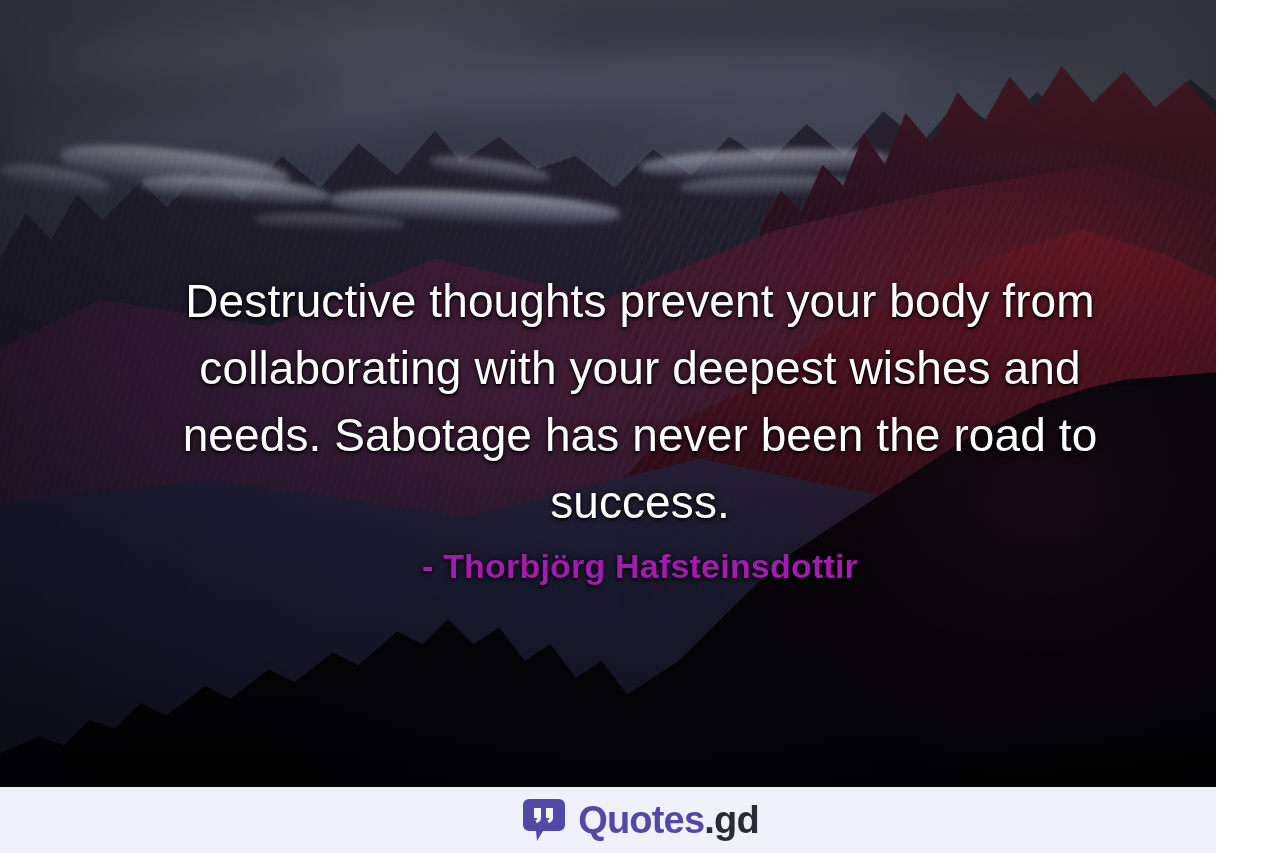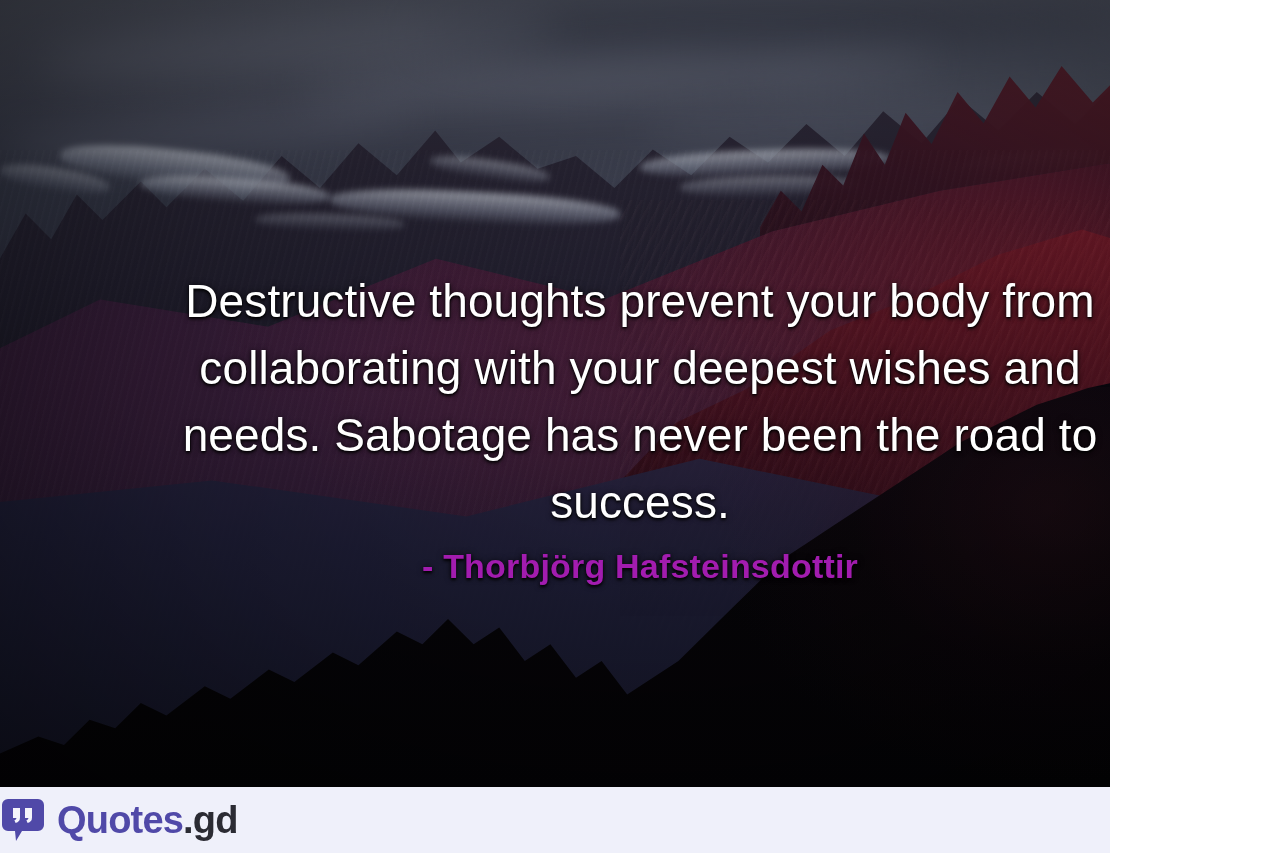--- a/index.html
+++ b/index.html
@@ -9,21 +9,21 @@
   }
   body {
     width: 1280px;
     height: 853px;
     overflow: hidden;
     font-family: "Liberation Sans", sans-serif;
   }
 
   #quote-card {
     position: relative;
-    width: 1110px;
+    width: 1216px;
     height: 853px;
     overflow: hidden;
     background: #f0f0fa;
   }
 
   
   #photo {
     position: absolute;
     left: 0;
     top: 0;
@@ -274,20 +274,21 @@
   
   #footer-bar {
     position: absolute;
     left: 0;
     top: 787px;
     width: 1280px;
     height: 66px;
     background: #eff0fa;
     display: flex;
     align-items: center;
+    justify-content: center;
   }
   #brand-logo {
     display: flex;
     align-items: center;
     gap: 11px;
   }
   #brand-mark {
     display: block;
     width: 46px;
     height: 46px;

